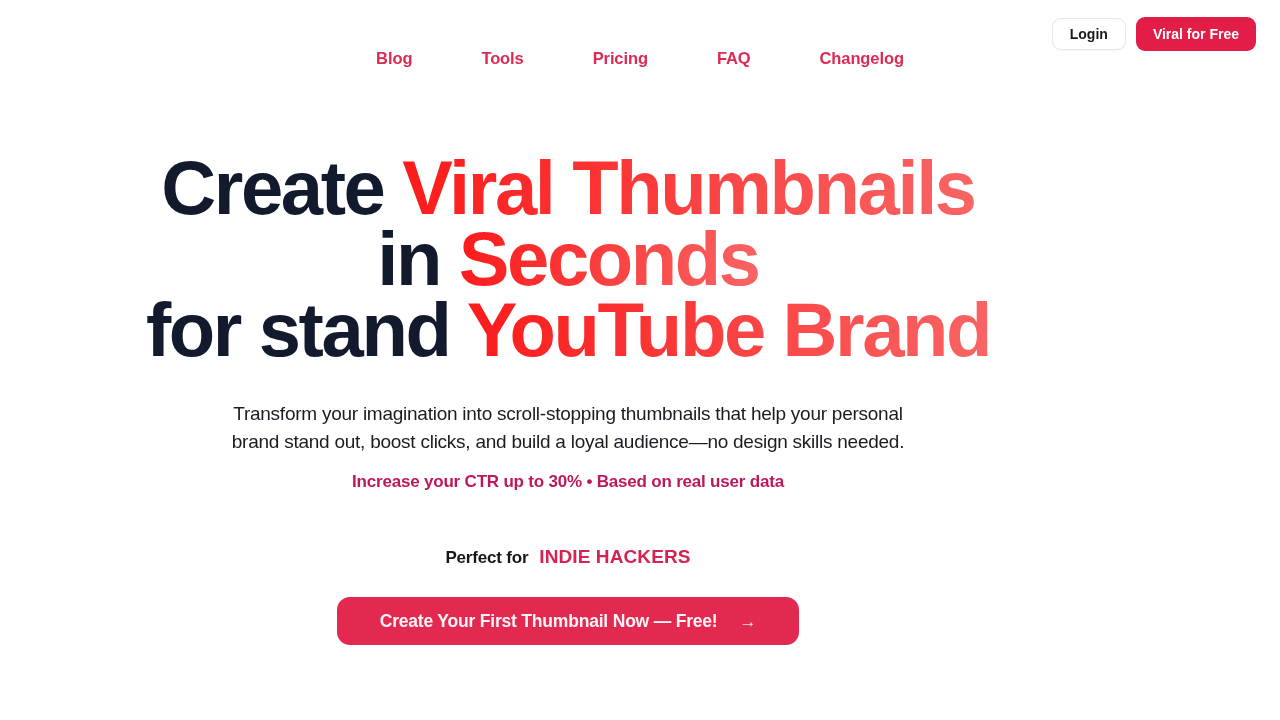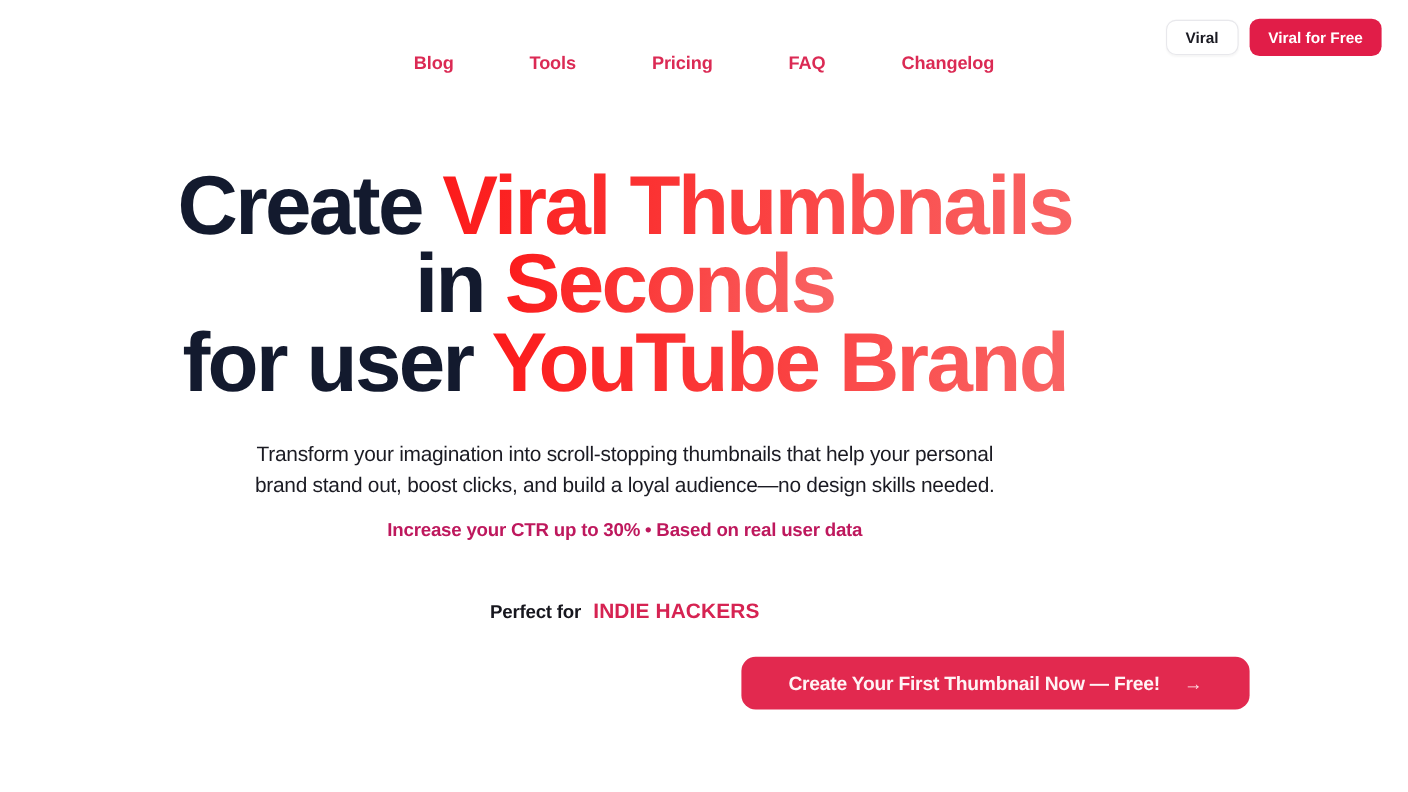--- a/index.html
+++ b/index.html
@@ -186,21 +186,21 @@
   .perfect-audience {
     font-size: 19px;
     font-weight: bold;
     color: #D62352;
     letter-spacing: 0.1px;
   }
 
   .cta-wrap {
     margin-top: 29px;
     display: flex;
-    justify-content: flex-end;
+    justify-content: center;
   }
 
   .cta-button {
     background: #E2294F;
     border: none;
     border-radius: 13px;
     width: 462px;
     height: 48px;
     display: flex;
     align-items: center;
@@ -232,31 +232,31 @@
     <div class="nav-inner">
       <a class="nav-link" href="#">Blog</a>
       <a class="nav-link" href="#">Tools</a>
       <a class="nav-link" href="#">Pricing</a>
       <a class="nav-link" href="#">FAQ</a>
       <a class="nav-link" href="#">Changelog</a>
     </div>
   </nav>
 
   <div class="header-actions">
-    <button class="btn-login">Viral</button>
+    <button class="btn-login">Login</button>
     <button class="btn-start">Viral for Free</button>
   </div>
 </div>
 
 <main class="hero">
 
   <h1 class="headline">
     <span class="line"><span>Create </span><span class="grad">Viral Thumbnails</span></span>
     <span class="line"><span>in </span><span class="grad">Seconds</span></span>
-    <span class="line"><span>for user </span><span class="grad">YouTube Brand</span></span>
+    <span class="line"><span>for stand </span><span class="grad">YouTube Brand</span></span>
   </h1>
 
   <p class="subhead">
     <span class="sline">Transform your imagination into scroll-stopping thumbnails that help your personal</span>
     <span class="sline">brand stand out, boost clicks, and build a loyal audience—no design skills needed.</span>
   </p>
 
   <p class="ctr-note">Increase your CTR up to 30% • Based on real user data</p>
 
   <div class="perfect-row">

